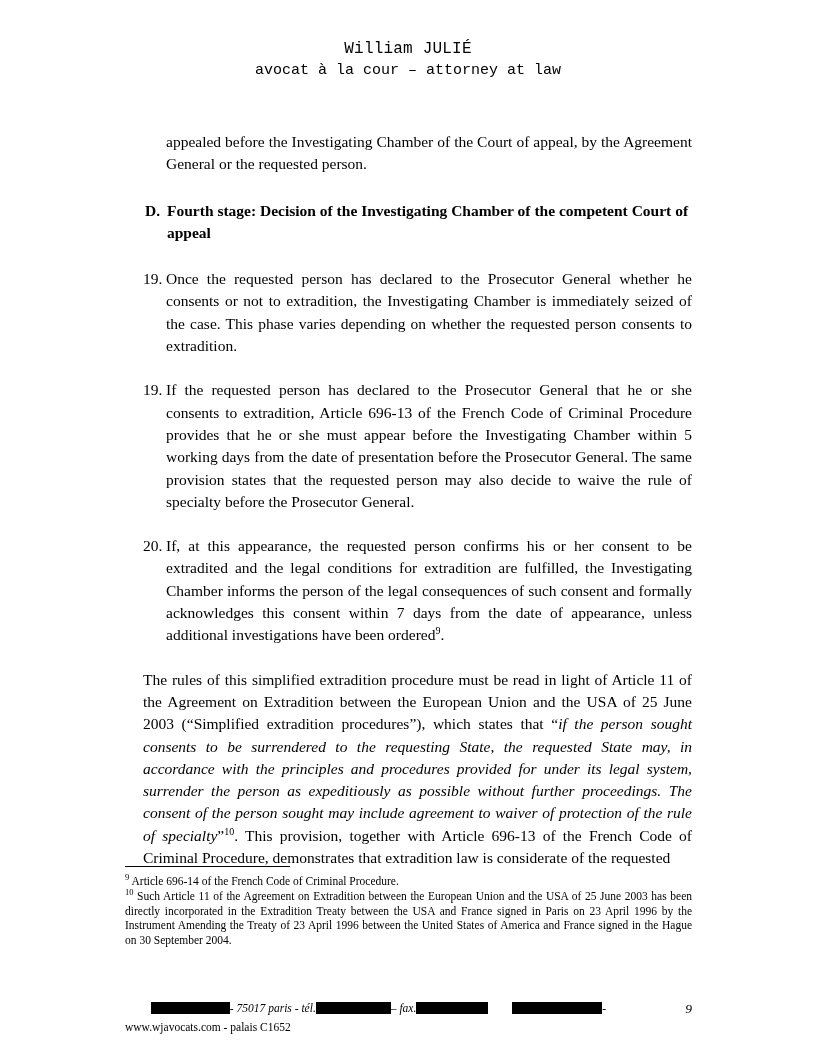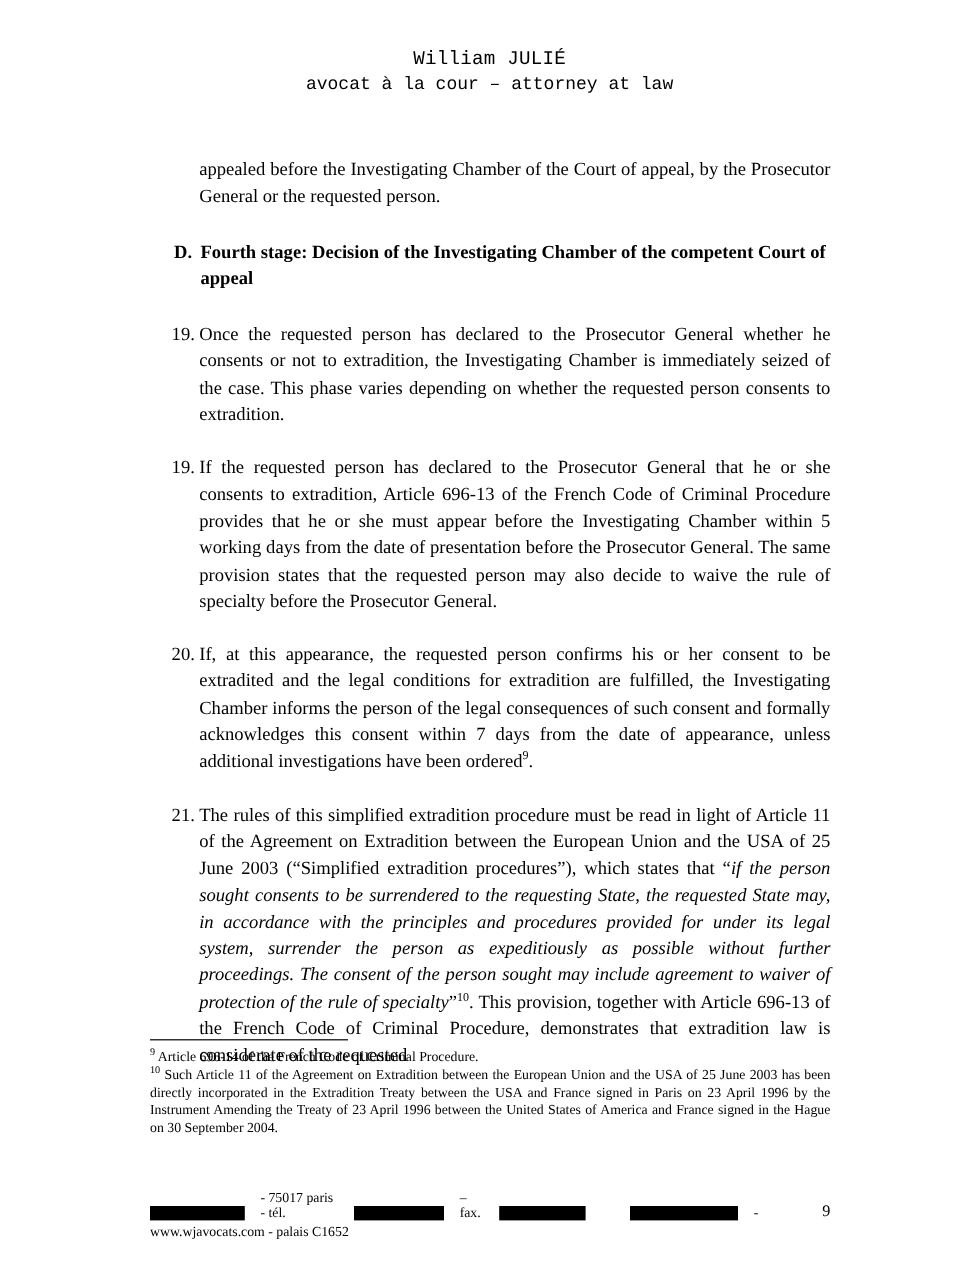--- a/index.html
+++ b/index.html
@@ -65,25 +65,26 @@
   .footer {
     position: absolute;
     left: 125px;
     right: 124px;
     top: 1002px;
     font-size: 11.5px;
   }
   .footer-line1 {
     position: relative;
     display: flex;
-    align-items: flex-end;
+    align-items: flex-start;
     justify-content: center;
-    gap: 13px;
+    gap: 0;
     height: 15px;
     padding-right: 60px;
+    font-style: italic;
   }
   .redact { background: #000; height: 12px; display: inline-block; flex: none; }
   .redact.w1 { width: 79px; }
   .redact.w2 { width: 75px; }
   .redact.w3 { width: 72px; }
   .redact.w4 { width: 90px; margin-left: 24px; }
   .page-number {
     position: absolute;
     right: 0;
     top: -1px;
@@ -95,42 +96,41 @@
 <body>
 
 <div class="page">
 
   <div class="header">
     <div class="header-name">William JULIÉ</div>
     <div class="header-subtitle">avocat à la cour – attorney at law</div>
   </div>
 
   <div class="content">
-    <div class="intro">appealed before the Investigating Chamber of the Court of appeal, by the Prosecutor General or the requested person.</div>
+    <div class="intro">appealed before the Investigating Chamber of the Court of appeal, by the Agreement General or the requested person.</div>
 
     <div class="heading">
       <span class="heading-label">D.</span>
       <span class="heading-text">Fourth stage: Decision of the Investigating Chamber of the competent Court of appeal</span>
     </div>
 
     <div>
         <div class="para">
           <span class="pnum">19.</span>
           <span class="ptext"><span>Once the requested person has declared to the Prosecutor General whether he consents or not to extradition, the Investigating Chamber is immediately seized of the case. This phase varies depending on whether the requested person consents to extradition.</span></span>
         </div>
         <div class="para">
           <span class="pnum">19.</span>
           <span class="ptext"><span>If the requested person has declared to the Prosecutor General that he or she consents to extradition, Article 696-13 of the French Code of Criminal Procedure provides that he or she must appear before the Investigating Chamber within 5 working days from the date of presentation before the Prosecutor General. The same provision states that the requested person may also decide to waive the rule of specialty before the Prosecutor General.</span></span>
         </div>
         <div class="para">
           <span class="pnum">20.</span>
           <span class="ptext"><span>If, at this appearance, the requested person confirms his or her consent to be extradited and the legal conditions for extradition are fulfilled, the Investigating Chamber informs the person of the legal consequences of such consent and formally acknowledges this consent within 7 days from the date of appearance, unless additional investigations have been ordered</span><sup>9</sup><span>.</span></span>
         </div>
         <div class="para">
-          <span class="pnum">21.</span>
           <span class="ptext"><span>The rules of this simplified extradition procedure must be read in light of Article 11 of the Agreement on Extradition between the European Union and the USA of 25 June 2003 (“Simplified extradition procedures”), which states that “</span><span class="italic">if the person sought consents to be surrendered to the requesting State, the requested State may, in accordance with the principles and procedures provided for under its legal system, surrender the person as expeditiously as possible without further proceedings. The consent of the person sought may include agreement to waiver of protection of the rule of specialty</span><span>”</span><sup>10</sup><span>. This provision, together with Article 696-13 of the French Code of Criminal Procedure, demonstrates that extradition law is considerate of the requested</span></span>
         </div>
       </div>
   </div>
 
   <div class="footnotes">
     <div class="fnrule"></div>
     <div>
         <div class="footnote"><sup>9</sup> Article 696-14 of the French Code of Criminal Procedure.</div>
         <div class="footnote"><sup>10</sup> Such Article 11 of the Agreement on Extradition between the European Union and the USA of 25 June 2003 has been directly incorporated in the Extradition Treaty between the USA and France signed in Paris on 23 April 1996 by the Instrument Amending the Treaty of 23 April 1996 between the United States of America and France signed in the Hague on 30 September 2004.</div>

